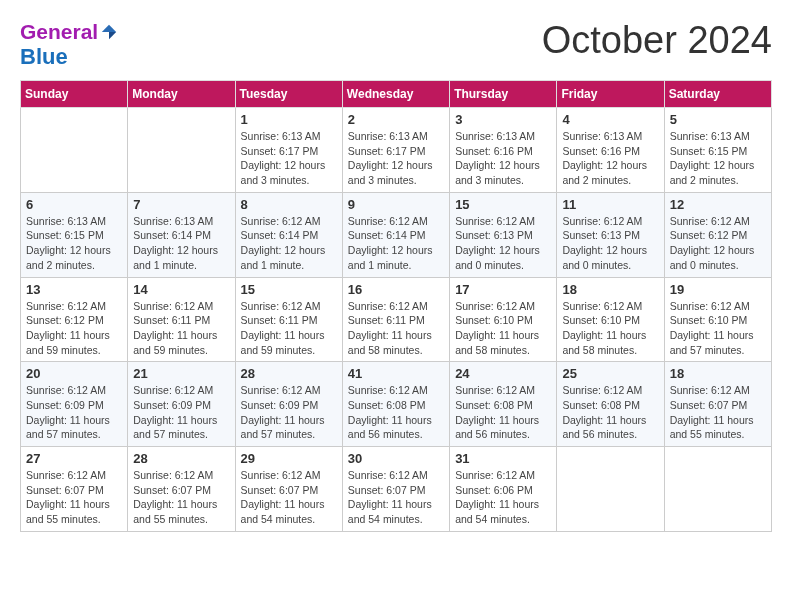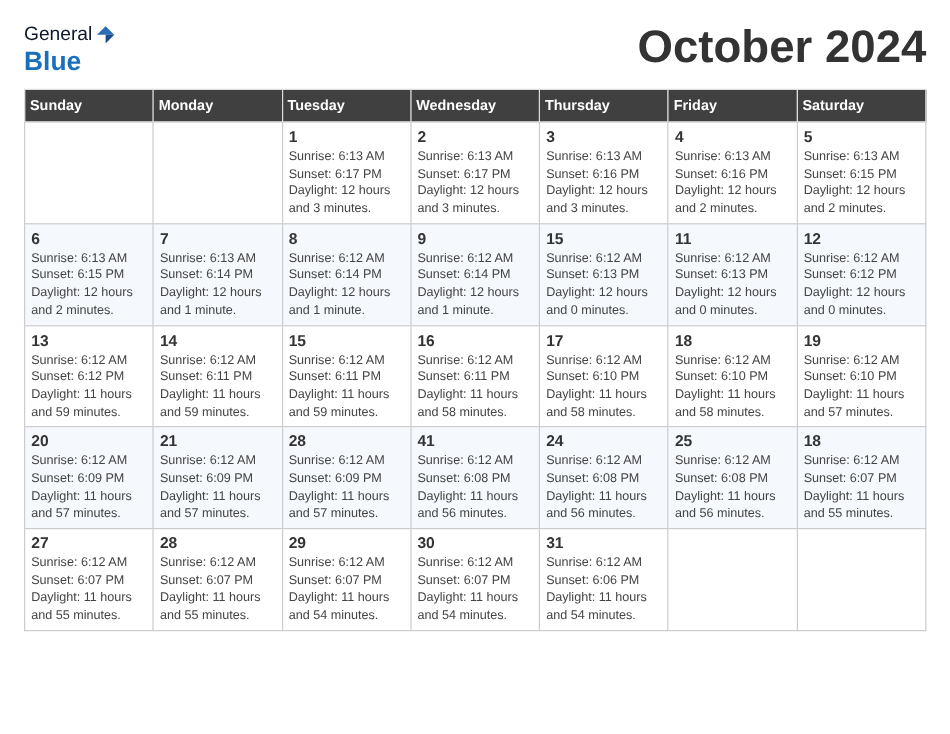--- a/index.html
+++ b/index.html
@@ -19,54 +19,54 @@
     .logo {
       display: flex;
       flex-direction: column;
       align-items: flex-start;
     }
     .logo-text {
       display: flex;
       align-items: center;
     }
     .logo-general {
-      font-size: 16px;
-      font-weight: normal;
-      color: #0f172a;
+      font-size: 21px;
+      font-weight: bold;
+      color: #a21caf;
     }
     .logo-blue {
       font-size: 22px;
       font-weight: bold;
       color: #1a6fbb;
     }
     .logo-icon {
       width: 18px;
       height: 18px;
       margin-left: 2px;
     }
     .title-area {
       text-align: right;
     }
     .month-title {
       font-size: 38px;
-      font-weight: bold;
+      font-weight: normal;
       color: #333;
       line-height: 1.1;
     }
     .subtitle {
       font-size: 16px;
       color: #555;
     }
     .calendar {
       width: 100%;
       border-collapse: collapse;
       font-size: 11px;
     }
     .calendar th {
-      background-color: #404040;
+      background-color: #be185d;
       color: white;
       padding: 6px 4px;
       text-align: left;
       font-size: 12px;
       border: 1px solid #ddd;
     }
     .calendar td {
       border: 1px solid #ccc;
       vertical-align: top;
       padding: 4px 5px;

